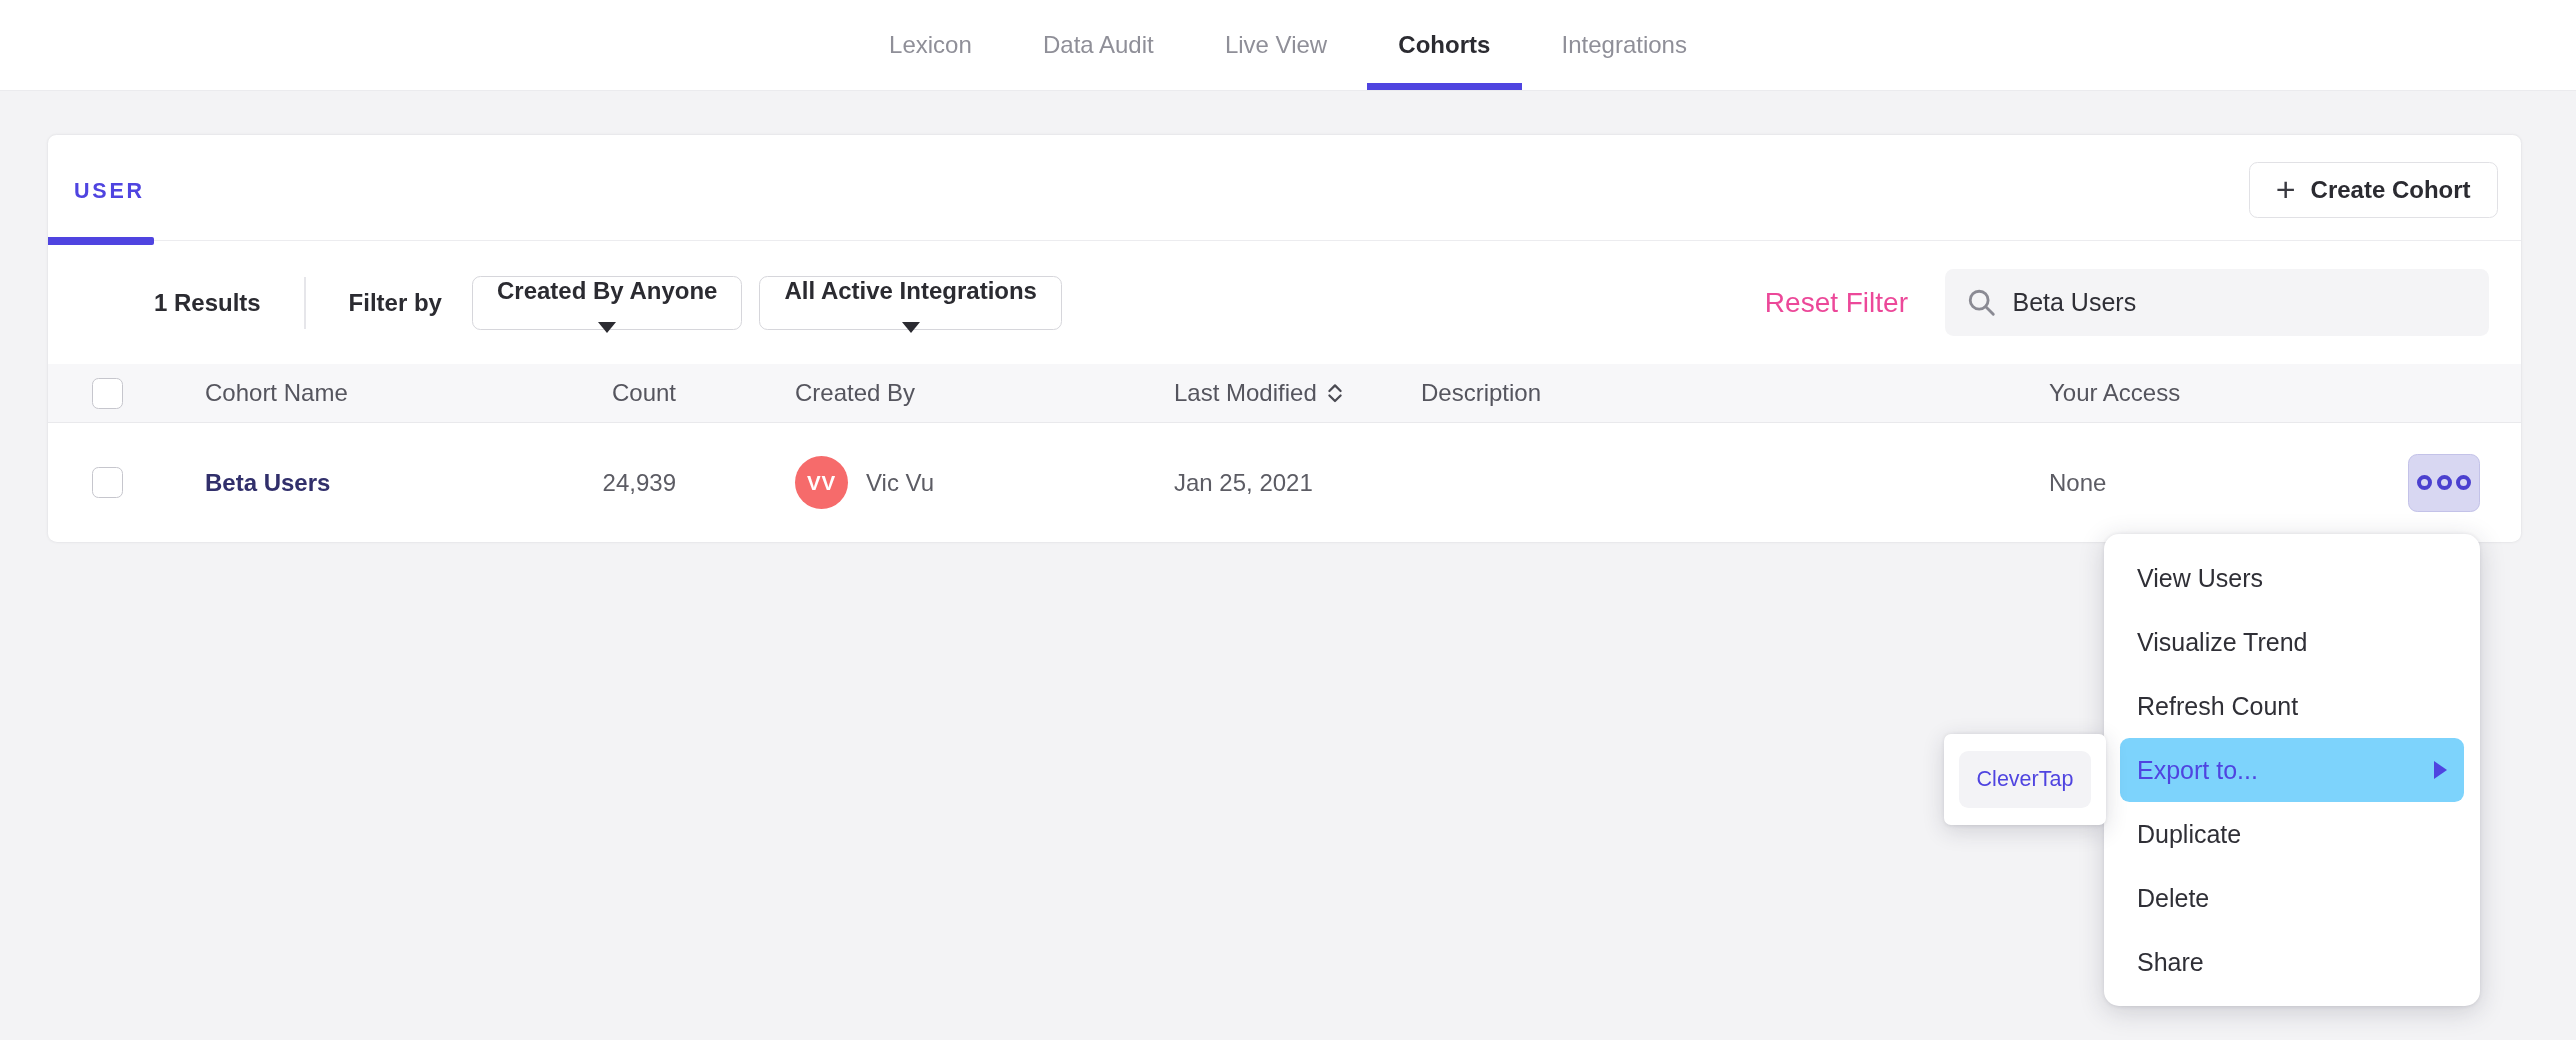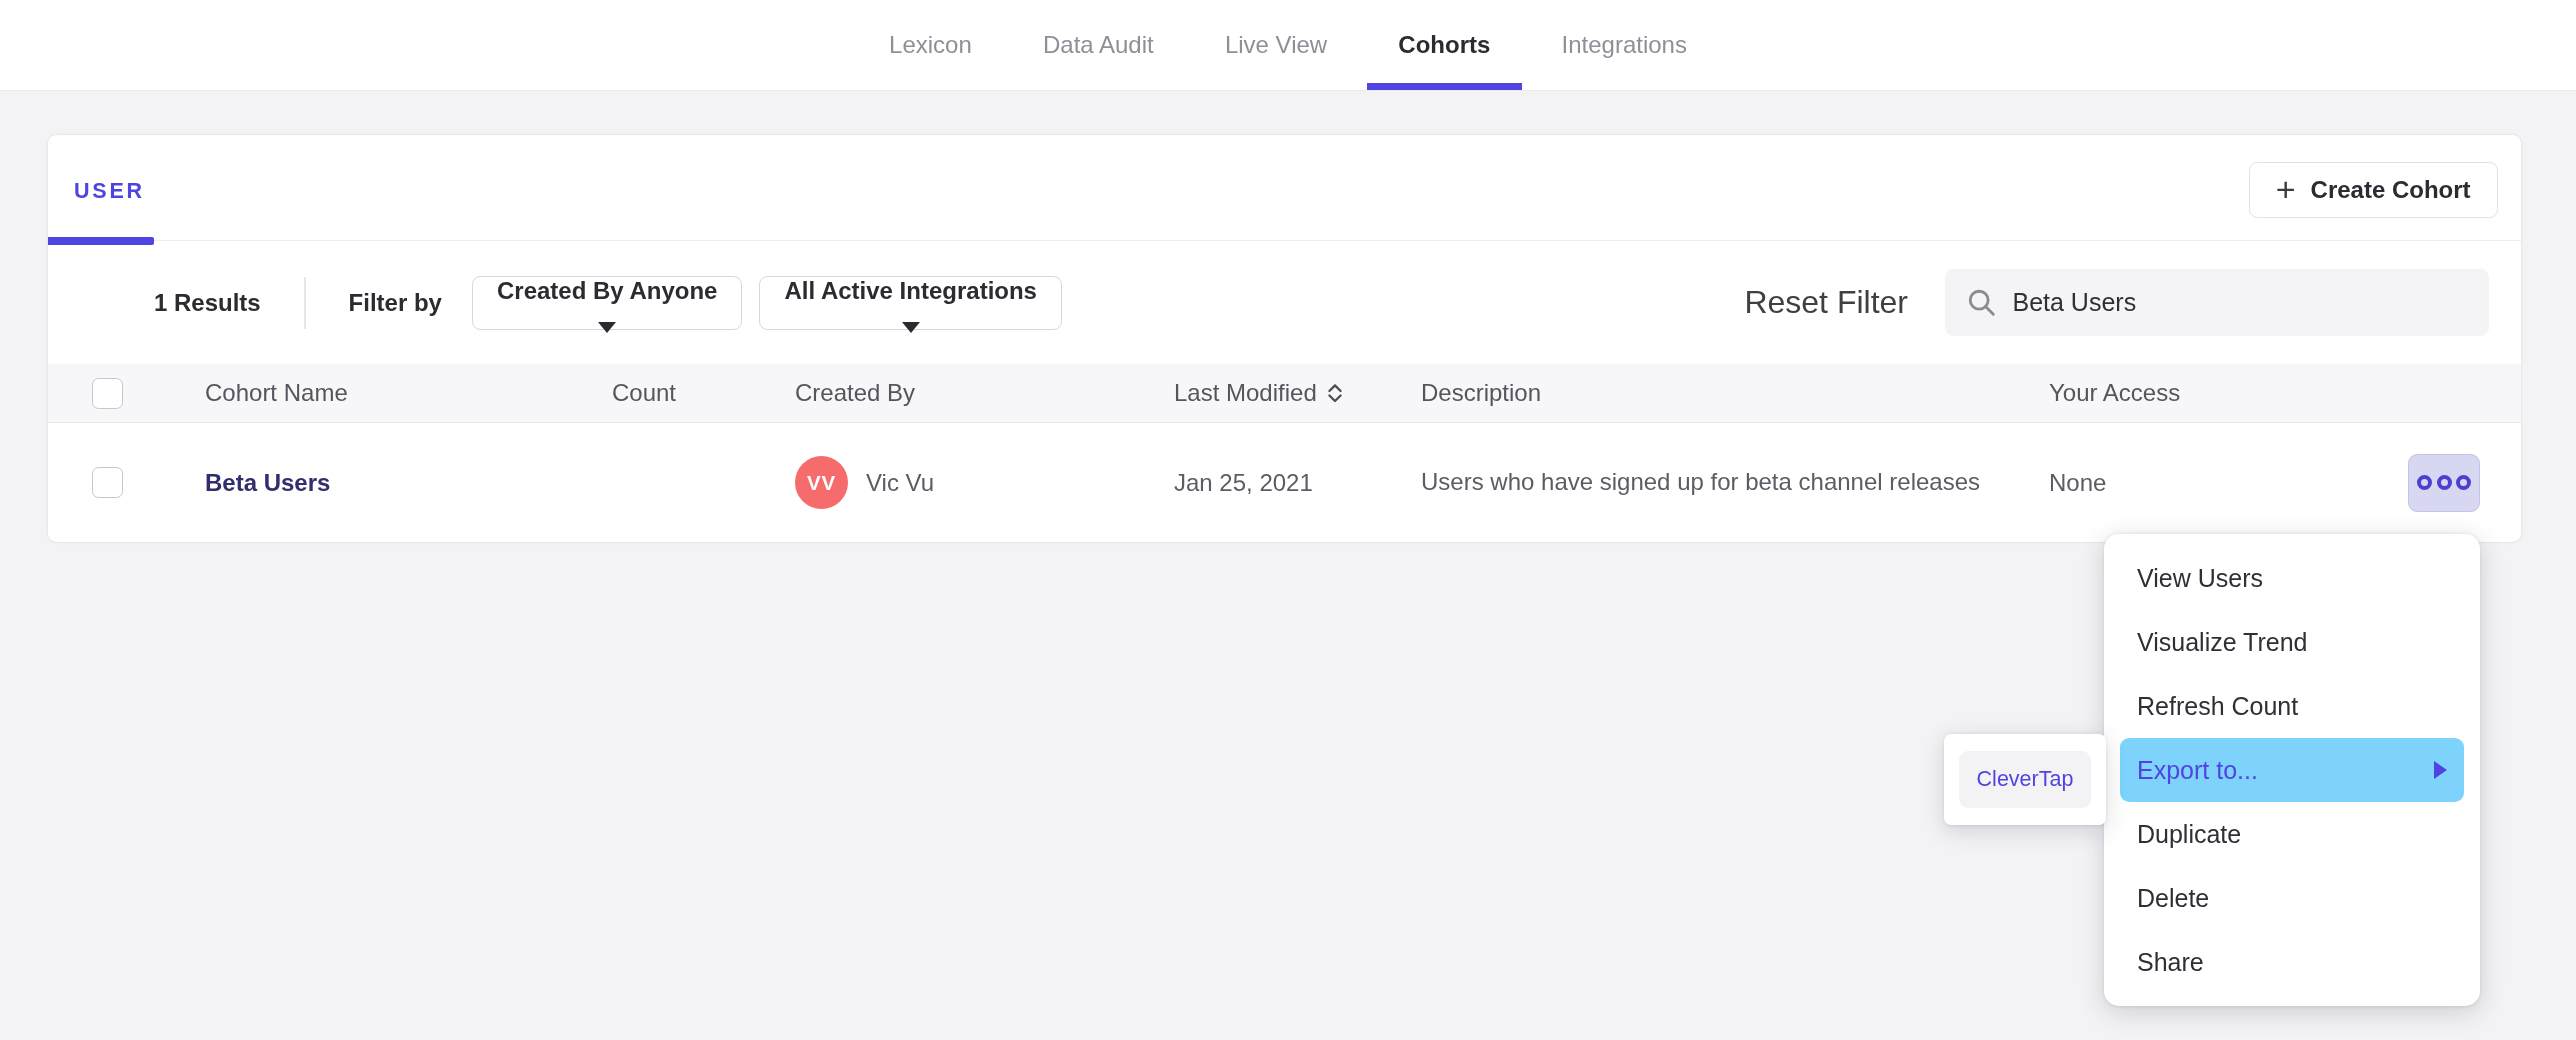--- a/index.html
+++ b/index.html
@@ -124,21 +124,21 @@
     cursor: pointer;
     flex-direction: column;
   }
   .caret-down {
     width: 0; height: 0;
     border-left: 9.3px solid transparent;
     border-right: 9.3px solid transparent;
     border-top: 11.2px solid #2b2b31;
   }
   .filter-right { margin-left: auto; display: flex; align-items: center; }
-  .reset-link { font-size: 32px; color: #404040; cursor: pointer; }
+  .reset-link { font-size: 28px; color: #ec4899; cursor: pointer; }
   .search-box {
     margin-left: 37px;
     width: 544px; height: 67px;
     background: #f4f4f6;
     border-radius: 8.4px;
     display: flex;
     align-items: center;
     padding: 0 20.5px;
     gap: 15px;
   }
@@ -352,28 +352,26 @@
       <div class="cell c-access hdr-text">Your Access</div>
     </div>
 
     <div class="tbl-row">
       <div class="cell c-check">
         <div class="checkbox"></div>
       </div>
       <div class="cell c-name">
         <span class="cohort-link">Beta Users</span>
       </div>
+      <div class="cell c-count gray-val">24,939</div>
       <div class="cell c-creator">
         <div class="avatar">VV</div>
         <span class="gray-val">Vic Vu</span>
       </div>
       <div class="cell c-modified gray-val">Jan 25, 2021</div>
-      <div class="cell c-desc">
-        <span class="desc-text">Users who have signed up for beta channel releases</span>
-      </div>
       <div class="cell c-access gray-val">None</div>
       <div class="cell c-actions">
         <div class="ooo-btn">
           <span class="ring"></span>
           <span class="ring"></span>
           <span class="ring"></span>
         </div>
       </div>
     </div>
   </div>

